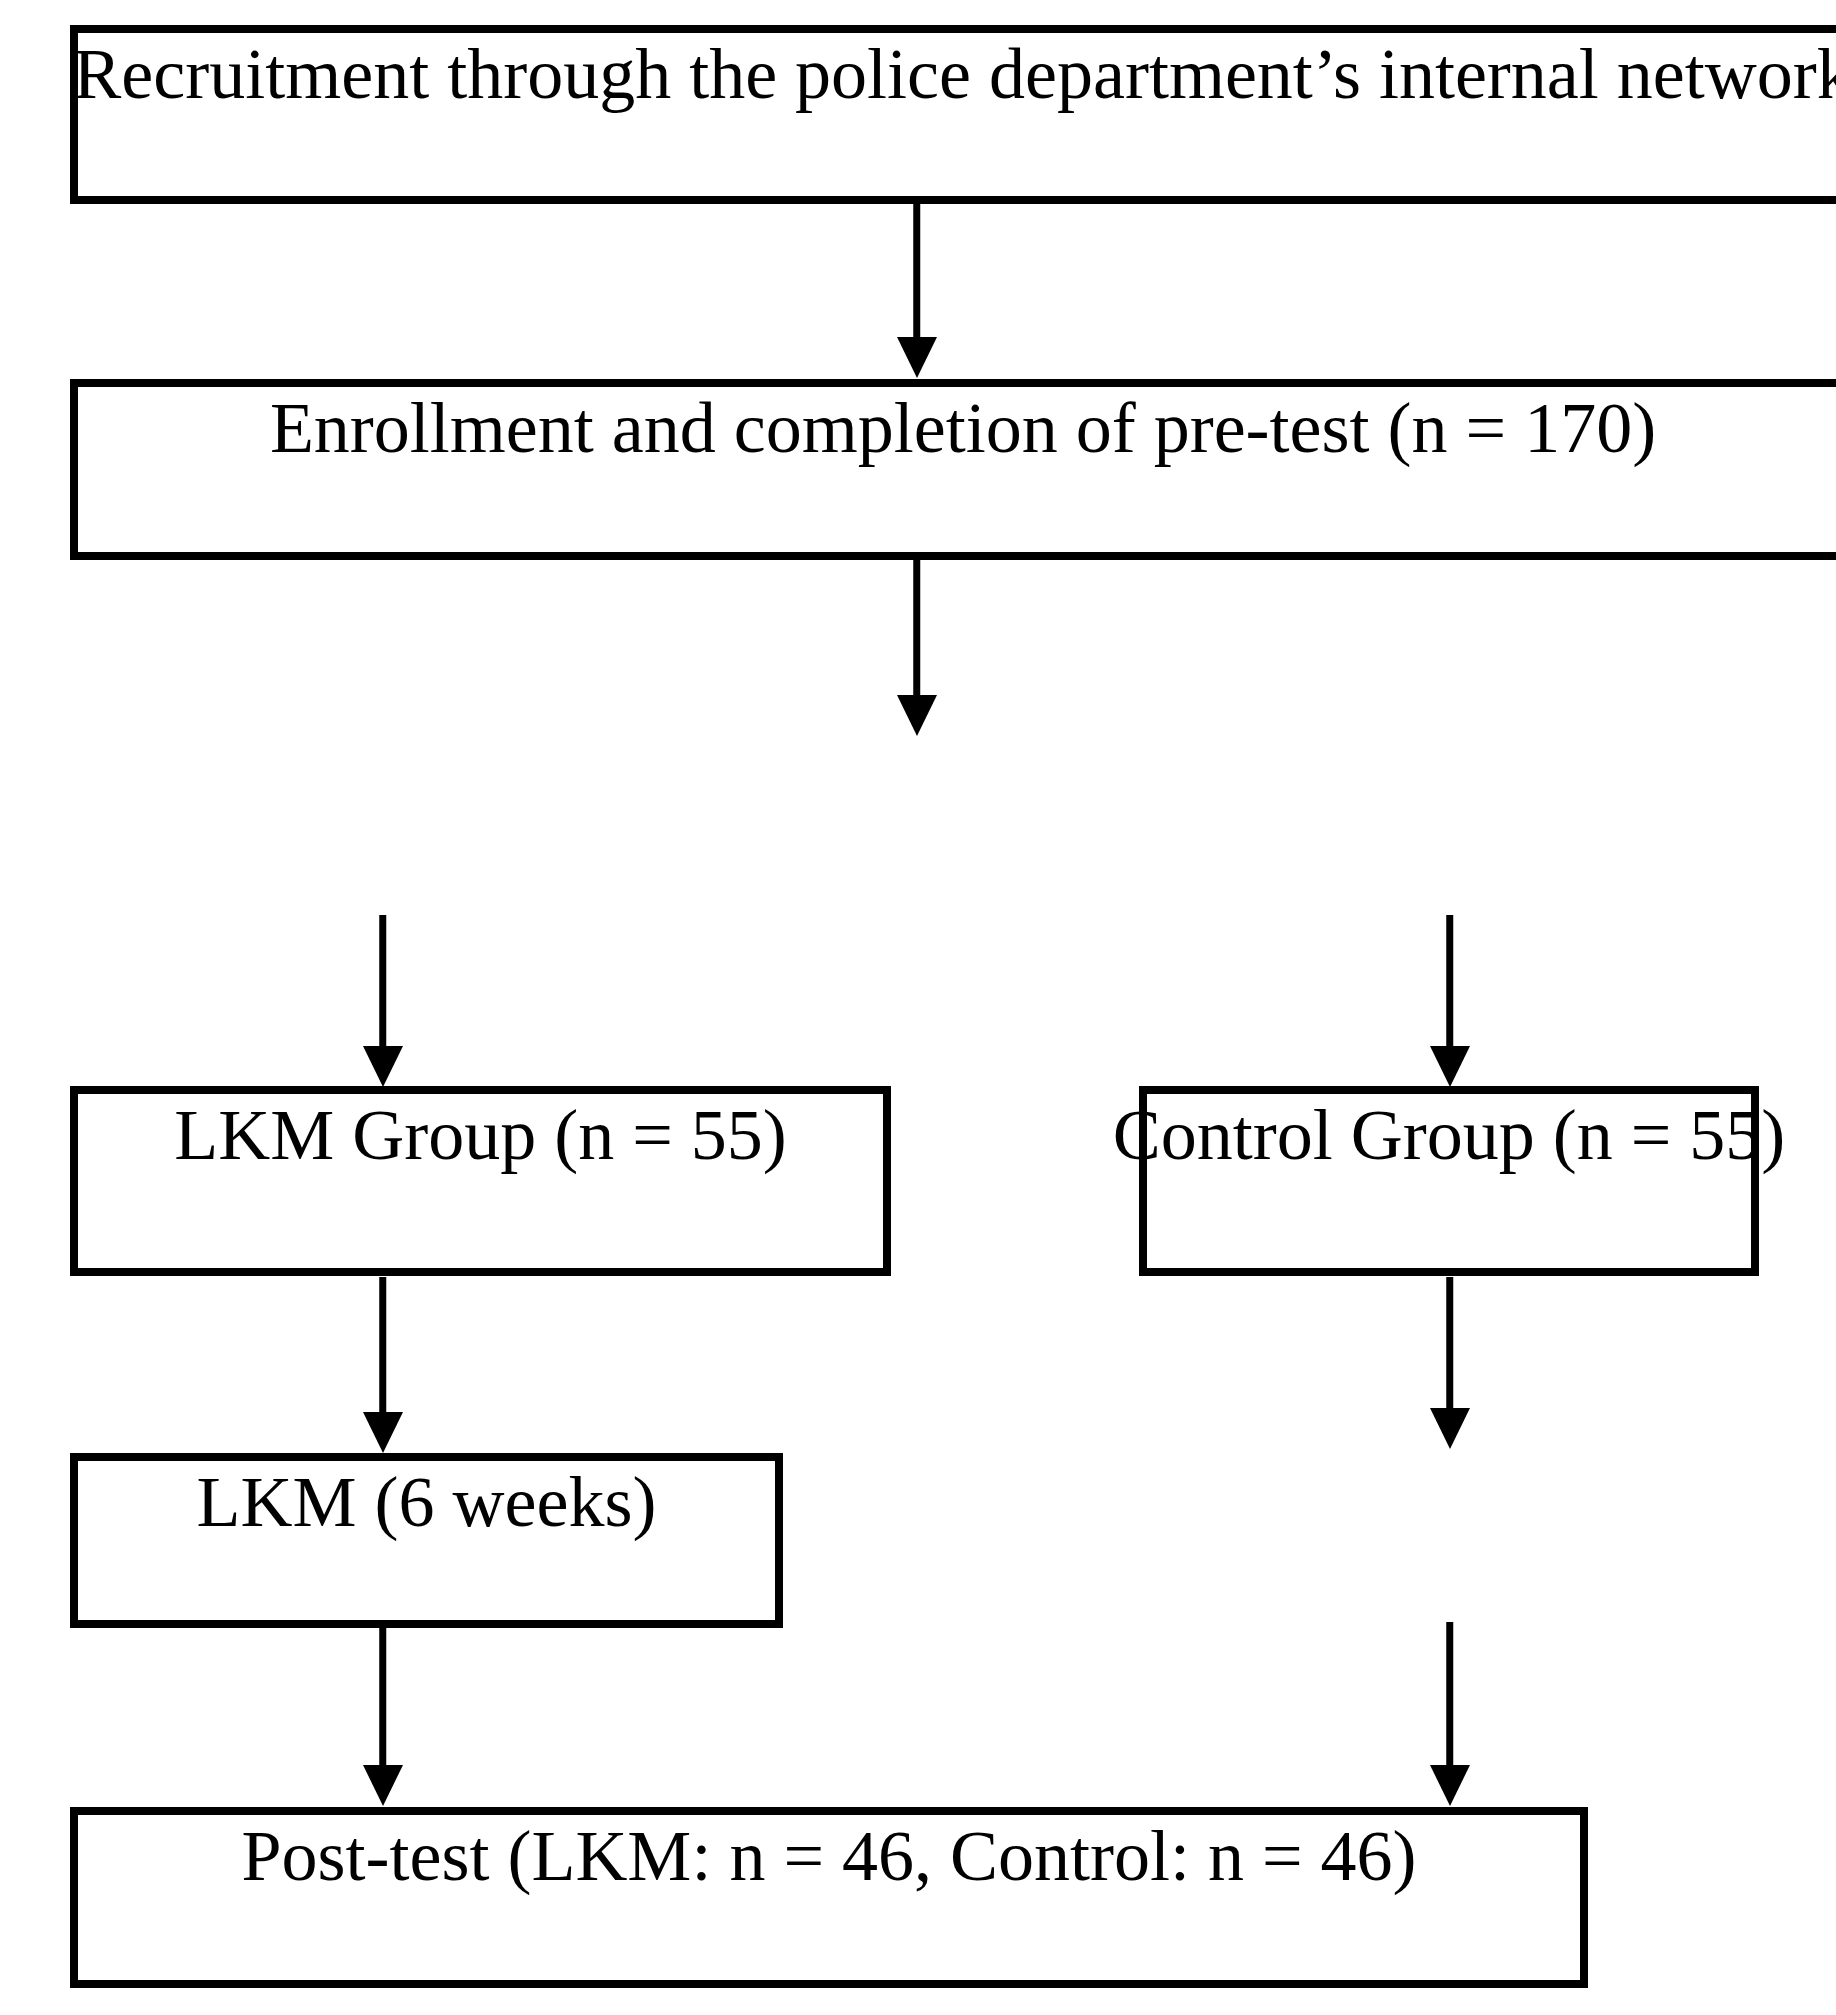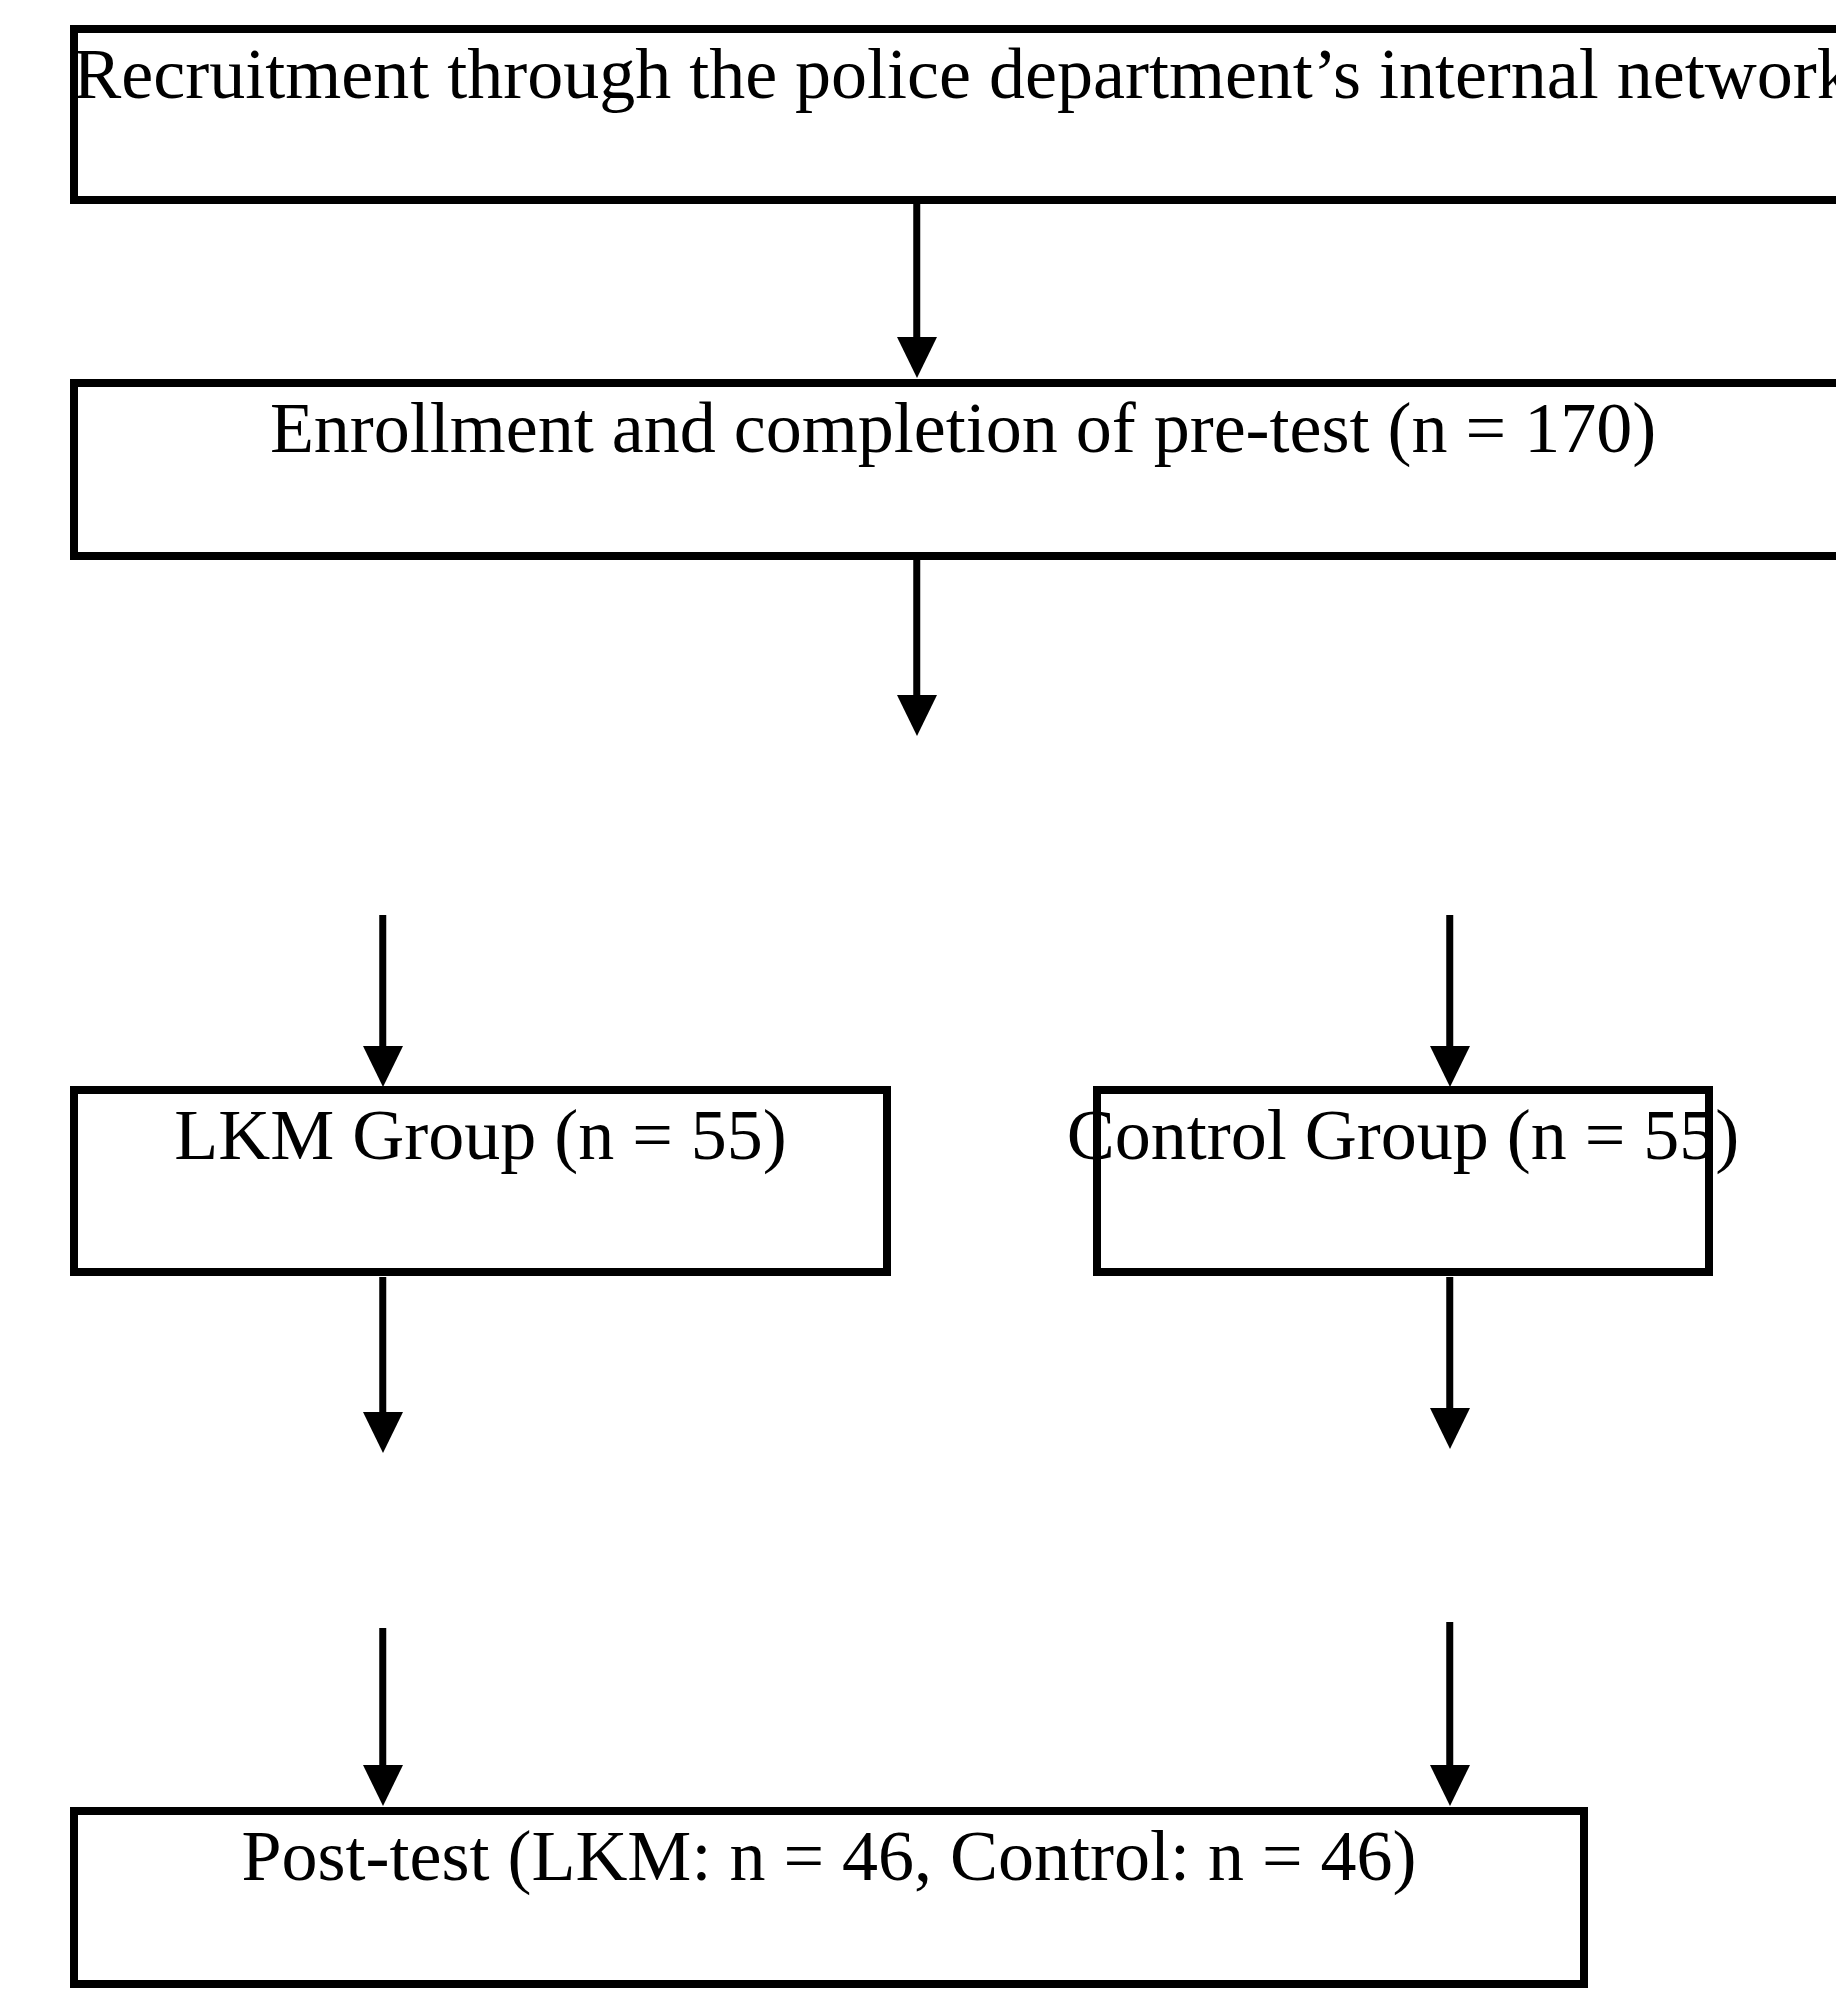--- a/index.html
+++ b/index.html
@@ -54,21 +54,21 @@
     height: 0;
     border-left: 20.3px solid transparent;
     border-right: 20.3px solid transparent;
     border-top: 41px solid var(--ink);
   }
   
   #box-recruitment  { left: 26px;   top: 25px;   width: 1786px; height: 179px; }
   #box-enrollment   { left: 26px;   top: 379px;  width: 1786px; height: 181px; }
   #box-scales       { left: 26px;   top: 735px;  width: 1786px; height: 179px; }
   #box-lkm-group    { left: 26px;   top: 1086px; width: 821px;  height: 190px; }
-  #box-control-group{ left: 1049px; top: 1086px; width: 620px;  height: 190px; }
+  #box-control-group{ left: 1095px; top: 1086px; width: 620px;  height: 190px; }
   #box-lkm          { left: 26px;   top: 1453px; width: 713px;  height: 175px; }
   #box-waiting      { left: 1095px; top: 1449px; width: 720px;  height: 175px; }
   #box-post-test    { left: 26px;   top: 1807px; width: 1518px; height: 181px; }
   
   #arrow-1 { left: 896px; top: 203px;  height: 175px; }
   #arrow-2 { left: 896px; top: 559px;  height: 177px; }
   #arrow-3 { left: 362px;  top: 915px; height: 172px; }
   #arrow-4 { left: 1429px; top: 915px; height: 172px; }
   #arrow-5 { left: 362px;  top: 1277px; height: 176px; }
   #arrow-6 { left: 1429px; top: 1277px; height: 172px; }
@@ -121,20 +121,23 @@
   <div class="arrow" id="arrow-5">
     <div class="shaft"></div>
     <div class="head"></div>
   </div>
 
   <div class="arrow" id="arrow-6">
     <div class="shaft"></div>
     <div class="head"></div>
   </div>
 
+  <div class="box" id="box-lkm">
+    <span>LKM (6 weeks)</span>
+  </div>
 
 
   <div class="arrow" id="arrow-7">
     <div class="shaft"></div>
     <div class="head"></div>
   </div>
 
   <div class="arrow" id="arrow-8">
     <div class="shaft"></div>
     <div class="head"></div>

